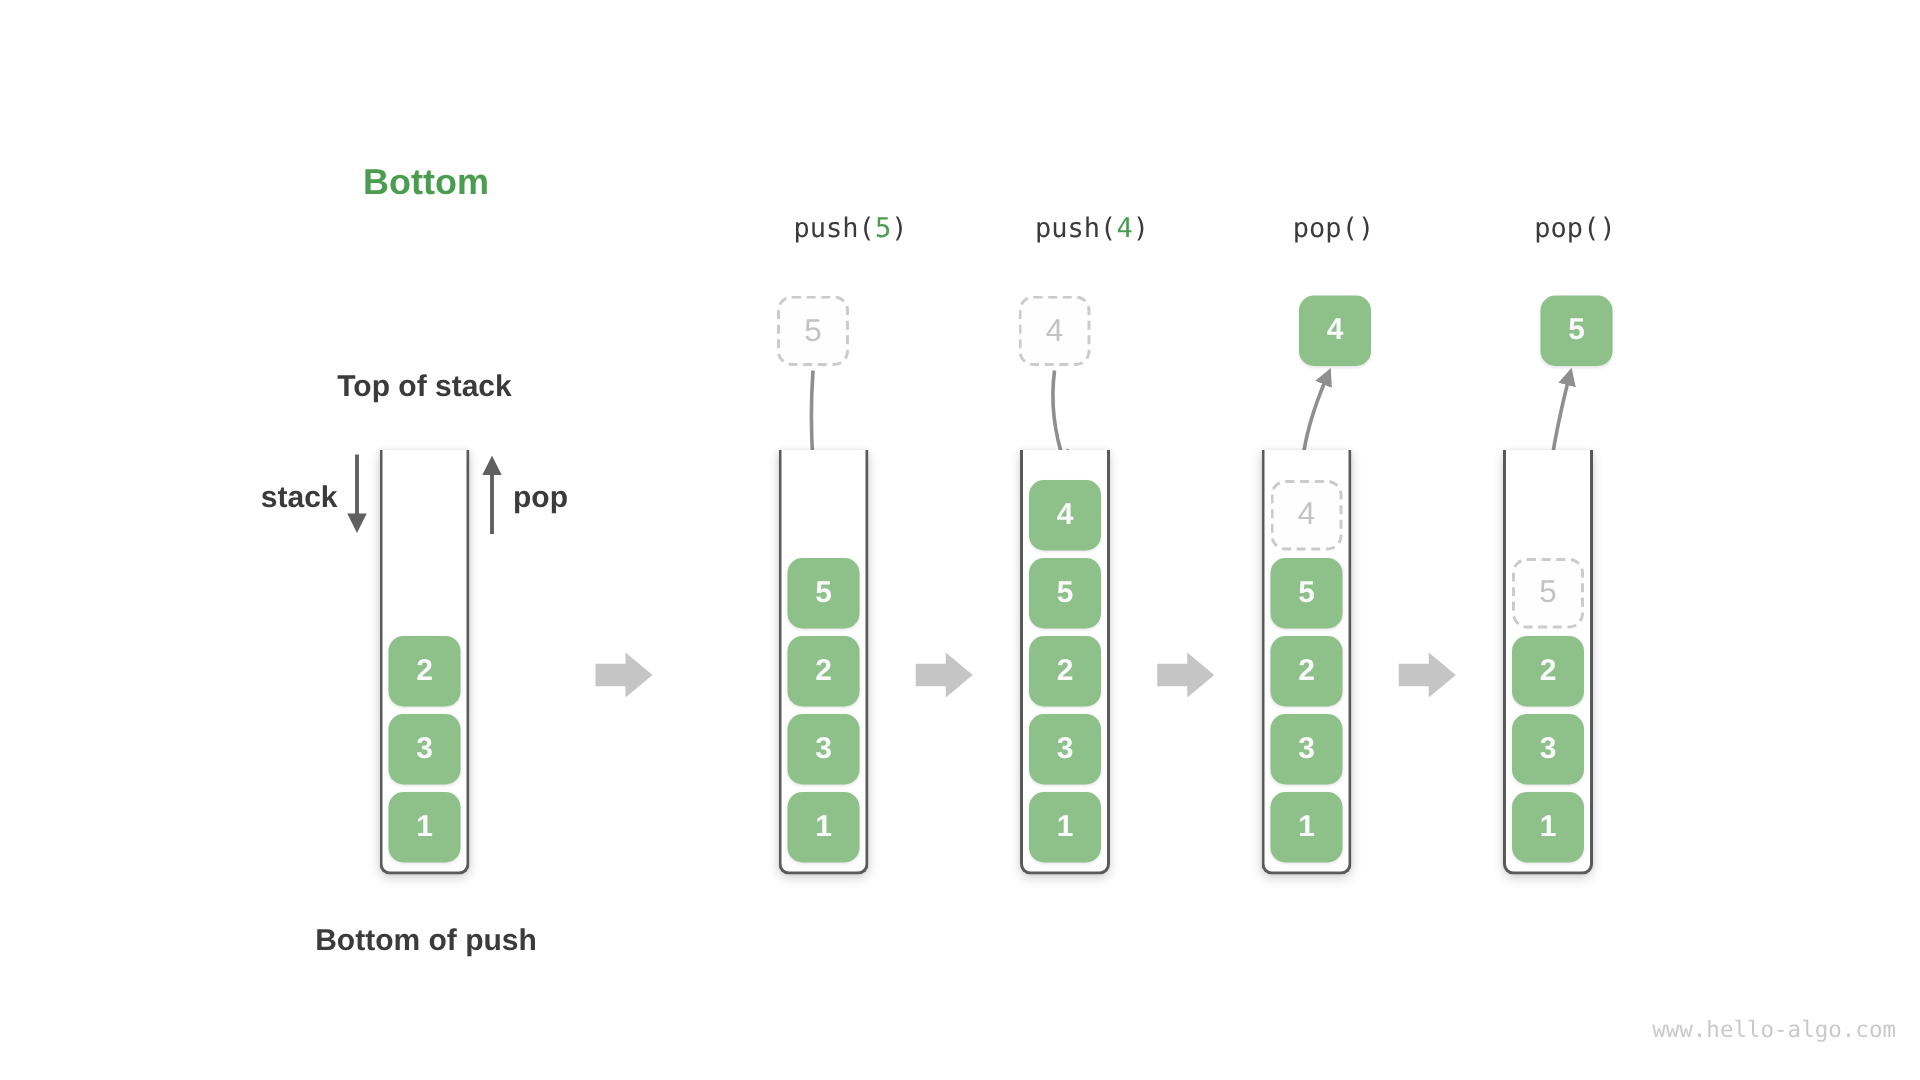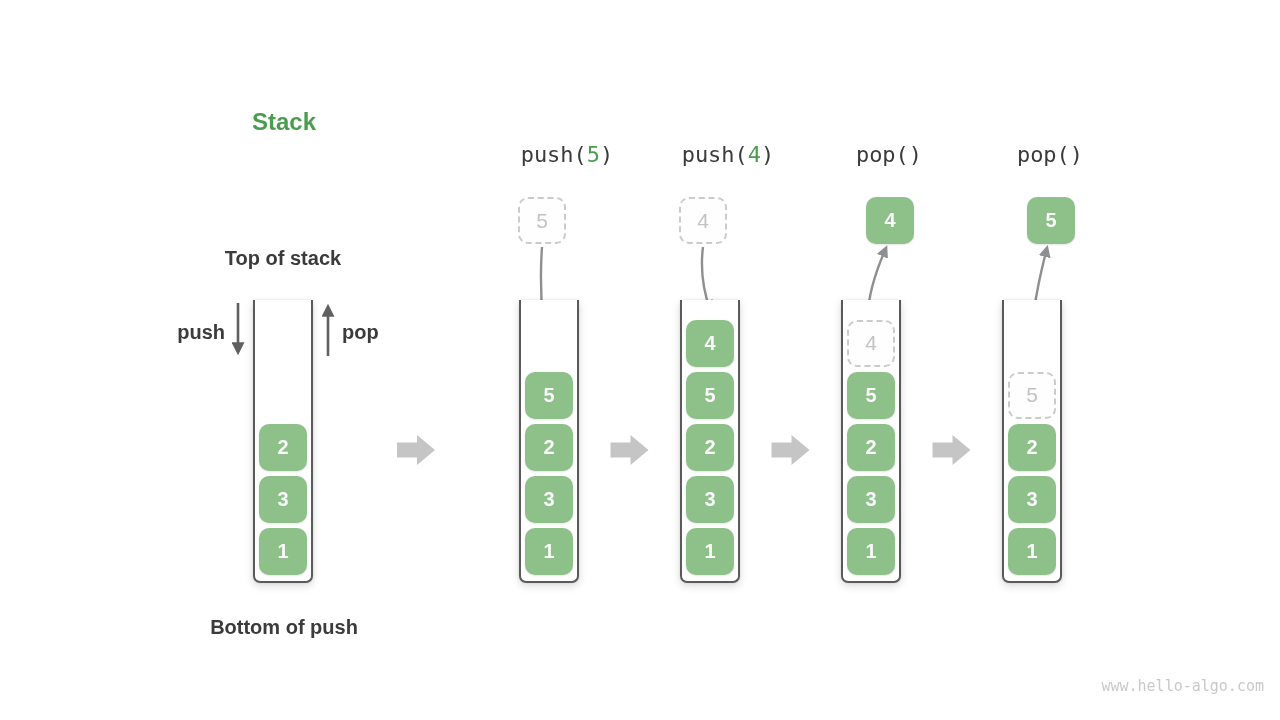--- a/index.html
+++ b/index.html
@@ -9,21 +9,21 @@
     --c-green:#8EC08A; --c-green-dark:#4A9D4E; --c-dark:#3B3B3B; --c-wall:#5A5A5A;
     --c-arrow:#8F8F8F; --c-arrow-dark:#606060; --c-block:#C5C5C5;
     --c-dash-border:#CBCBCB; --c-dash-text:#C3C3C3; --c-box-text:#FAFAFA; --c-watermark:#C9C9C9;
   }
   .abs{position:absolute;}
   .title{font-size:24px;font-weight:bold;color:var(--c-green-dark);transform:translateX(-50%);}
   .lbl{font-size:20px;font-weight:bold;color:var(--c-dark);white-space:nowrap;}
   .lbl.center{transform:translateX(-50%);}
   .lbl.right{transform:translateX(-100%);}
   .op-label{
-    font-family:"DejaVu Sans Mono", monospace;font-size:22px;color:var(--c-dark);
+    font-family:"DejaVu Sans Mono", monospace;font-size:18px;color:var(--c-dark);
     transform:translateX(-50%);white-space:nowrap;
   }
   .op-green{color:var(--c-green-dark);}
   .stack-container{
     position:absolute;box-sizing:border-box;background:#fff;
     border-left:2px solid var(--c-wall);border-right:2px solid var(--c-wall);border-bottom:2px solid var(--c-wall);
     border-radius:0 0 7px 7px;
     box-shadow:0 3px 8px rgba(0,0,0,0.15), 0 0 3px rgba(0,0,0,0.08);
   }
   .box{
@@ -63,27 +63,27 @@
         <path d="M1029,365.5 Q1030,312.75 1047,248" fill="none" stroke="var(--c-arrow)" stroke-width="2.4" marker-end="url(#ah-gray)"></path>
         <path d="M238,303 L238,352" stroke="var(--c-arrow-dark)" stroke-width="2.6" fill="none" marker-end="url(#ah-dark)"></path>
         <path d="M328,356 L328,307" stroke="var(--c-arrow-dark)" stroke-width="2.6" fill="none" marker-end="url(#ah-dark)"></path>
         <polygon points="397,442.5 417,442.5 417,435 435,450 417,465 417,457.5 397,457.5" fill="var(--c-block)"></polygon>
         <polygon points="610.5,442.5 630.5,442.5 630.5,435 648.5,450 630.5,465 630.5,457.5 610.5,457.5" fill="var(--c-block)"></polygon>
         <polygon points="771.5,442.5 791.5,442.5 791.5,435 809.5,450 791.5,465 791.5,457.5 771.5,457.5" fill="var(--c-block)"></polygon>
         <polygon points="932.5,442.5 952.5,442.5 952.5,435 970.5,450 952.5,465 952.5,457.5 932.5,457.5" fill="var(--c-block)"></polygon>
       </g>
   </svg>
 
-  <div class="abs title" style="left:284px;top:108px">Stack</div>
+  <div class="abs title" style="left:284px;top:108px">Bottom</div>
 
   <div class="abs lbl center" style="left:283px;top:247px">Top of stack</div>
 
   <div class="abs lbl center" style="left:284px;top:616px">Bottom of push</div>
 
-  <div class="abs lbl right" style="left:225px;top:321px">push</div>
+  <div class="abs lbl right" style="left:225px;top:321px">stack</div>
 
   <div class="abs lbl" style="left:342px;top:321px">pop</div>
 
   <div id="columns"><div class="" style="display: contents;"><div class="stack-container" style="left: 253px; top: 300px; width: 60px; height: 283px;"></div><div class="box solid" style="left: 259px; top: 423.5px; width: 48px; height: 47px;">2</div><div class="box solid" style="left: 259px; top: 475.5px; width: 48px; height: 47px;">3</div><div class="box solid" style="left: 259px; top: 527.5px; width: 48px; height: 47px;">1</div></div><div class="" style="display: contents;"><div class="stack-container" style="left: 519px; top: 300px; width: 60px; height: 283px;"></div><div class="box solid" style="left: 525px; top: 371.5px; width: 48px; height: 47px;">5</div><div class="box solid" style="left: 525px; top: 423.5px; width: 48px; height: 47px;">2</div><div class="box solid" style="left: 525px; top: 475.5px; width: 48px; height: 47px;">3</div><div class="box solid" style="left: 525px; top: 527.5px; width: 48px; height: 47px;">1</div><div class="box dashed" style="left: 518px; top: 197px; width: 48px; height: 47px;">5</div><div class="abs op-label" style="left: 567px; top: 142px;"><span>push(</span><span class="op-green">5</span><span>)</span></div></div><div class="" style="display: contents;"><div class="stack-container" style="left: 680px; top: 300px; width: 60px; height: 283px;"></div><div class="box solid" style="left: 686px; top: 319.5px; width: 48px; height: 47px;">4</div><div class="box solid" style="left: 686px; top: 371.5px; width: 48px; height: 47px;">5</div><div class="box solid" style="left: 686px; top: 423.5px; width: 48px; height: 47px;">2</div><div class="box solid" style="left: 686px; top: 475.5px; width: 48px; height: 47px;">3</div><div class="box solid" style="left: 686px; top: 527.5px; width: 48px; height: 47px;">1</div><div class="box dashed" style="left: 679px; top: 197px; width: 48px; height: 47px;">4</div><div class="abs op-label" style="left: 728px; top: 142px;"><span>push(</span><span class="op-green">4</span><span>)</span></div></div><div class="" style="display: contents;"><div class="stack-container" style="left: 841px; top: 300px; width: 60px; height: 283px;"></div><div class="box dashed" style="left: 847px; top: 319.5px; width: 48px; height: 47px;">4</div><div class="box solid" style="left: 847px; top: 371.5px; width: 48px; height: 47px;">5</div><div class="box solid" style="left: 847px; top: 423.5px; width: 48px; height: 47px;">2</div><div class="box solid" style="left: 847px; top: 475.5px; width: 48px; height: 47px;">3</div><div class="box solid" style="left: 847px; top: 527.5px; width: 48px; height: 47px;">1</div><div class="box solid" style="left: 866px; top: 197px; width: 48px; height: 47px;">4</div><div class="abs op-label" style="left: 889px; top: 142px;"><span>pop()</span></div></div><div class="" style="display: contents;"><div class="stack-container" style="left: 1002px; top: 300px; width: 60px; height: 283px;"></div><div class="box dashed" style="left: 1008px; top: 371.5px; width: 48px; height: 47px;">5</div><div class="box solid" style="left: 1008px; top: 423.5px; width: 48px; height: 47px;">2</div><div class="box solid" style="left: 1008px; top: 475.5px; width: 48px; height: 47px;">3</div><div class="box solid" style="left: 1008px; top: 527.5px; width: 48px; height: 47px;">1</div><div class="box solid" style="left: 1027px; top: 197px; width: 48px; height: 47px;">5</div><div class="abs op-label" style="left: 1050px; top: 142px;"><span>pop()</span></div></div></div>
 
   <div class="abs watermark" style="left:1264px;top:677px">www.hello-algo.com</div>
 
 </div>
 
 </body></html>

